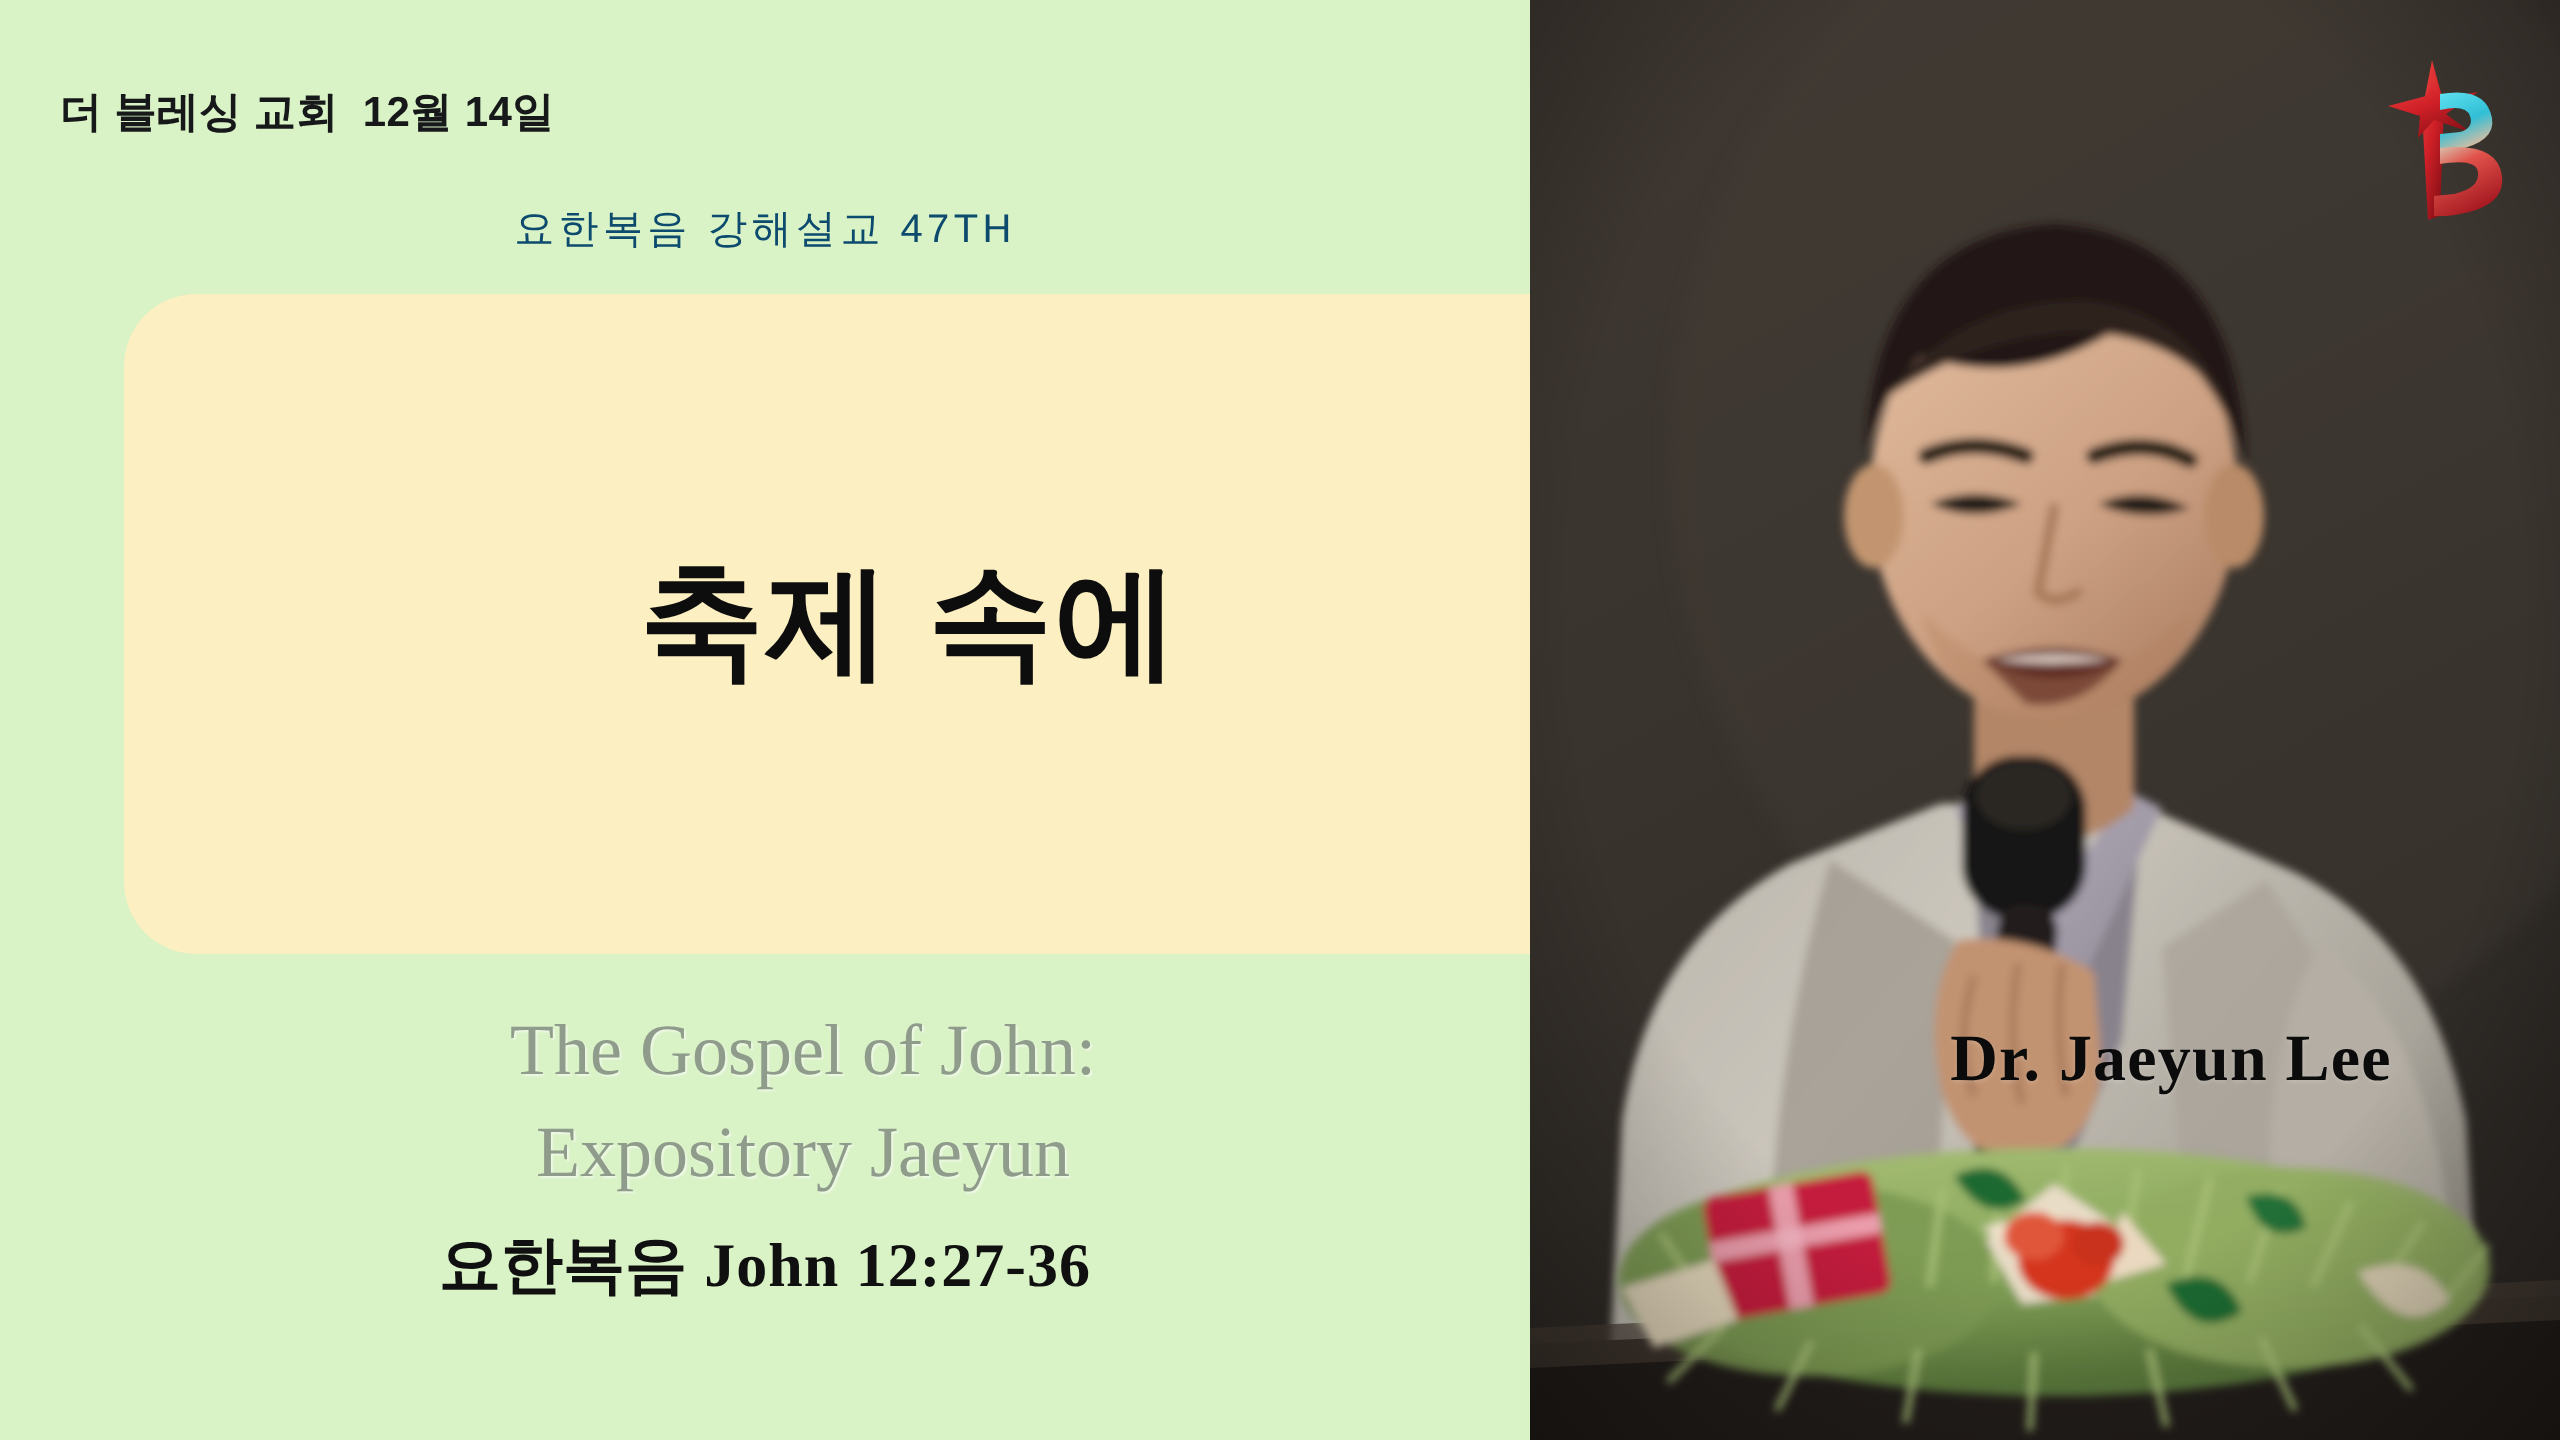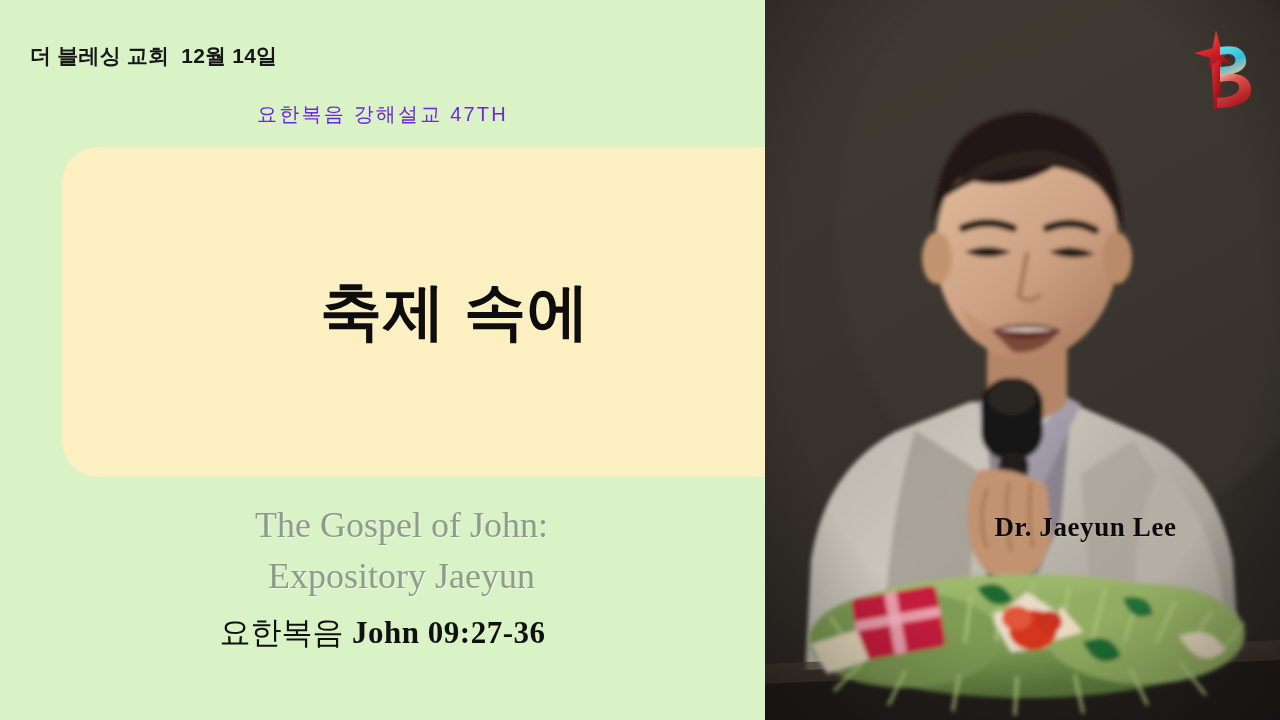--- a/index.html
+++ b/index.html
@@ -39,21 +39,21 @@
   }
 
   .series-line {
     position: absolute;
     left: 0; right: 0;
     top: 101px;
     text-align: center;
     font-size: 20px;
     font-weight: 400;
     letter-spacing: 2.2px;
-    color: #6d28d9;
+    color: #0c4a6e;
   }
 
   
   .title-card {
     position: absolute;
     left: 62px;
     top: 147px;
     width: 786px;
     height: 330px;
     background: #FCEFC2;
@@ -99,21 +99,21 @@
     position: absolute;
     left: 0;
     top: 612px;
     width: 765px;
     text-align: center;
     font-size: 31px;
     color: #101010;
   }
   .scripture .kor {
     font-family: "Liberation Sans", "DejaVu Sans", sans-serif;
-    font-weight: 400;
+    font-weight: 700;
     margin-top: 36px;
   }
   .scripture .eng {
     font-family: "Liberation Serif", "DejaVu Serif", serif;
     font-weight: 700;
     letter-spacing: 0.5px;
   }
 
   
   .photo-panel {
@@ -134,21 +134,21 @@
   }
 
   .speaker-name {
     position: absolute;
     left: 0;
     right: 0;
     top: 512px;
     text-align: center;
     padding-left: 98px;
     font-family: "Liberation Serif", "DejaVu Serif", serif;
-    font-size: 27px;
+    font-size: 33px;
     font-weight: 700;
     color: #0b0b0b;
     letter-spacing: 0.6px;
     text-shadow: 0 1px 2px rgba(255,255,255,0.18);
     margin-left: 28px;
   }
 
   
   .logo {
     position: absolute;
@@ -174,21 +174,21 @@
         <span class="title-line">축제 속에</span>
       </div>
     </div>
 
     <div class="eng-subtitle">
       <span>The Gospel of John:</span>
       <span>Expository Jaeyun</span>
     </div>
 
     <div class="scripture">
-      <span class="kor">요한복음 </span><span class="eng">John 09:27-36</span>
+      <span class="kor">요한복음 </span><span class="eng">John 12:27-36</span>
     </div>
   </div>
 
   <div class="photo-panel">
     <svg class="photo-svg" viewBox="0 0 515 720" preserveAspectRatio="xMidYMid slice">
       <defs>
         <linearGradient id="wallGrad" x1="0" y1="0" x2="0.4" y2="1">
           <stop offset="0%" stop-color="#3f3832"></stop>
           <stop offset="45%" stop-color="#3a342e"></stop>
           <stop offset="100%" stop-color="#2e2a26"></stop>

